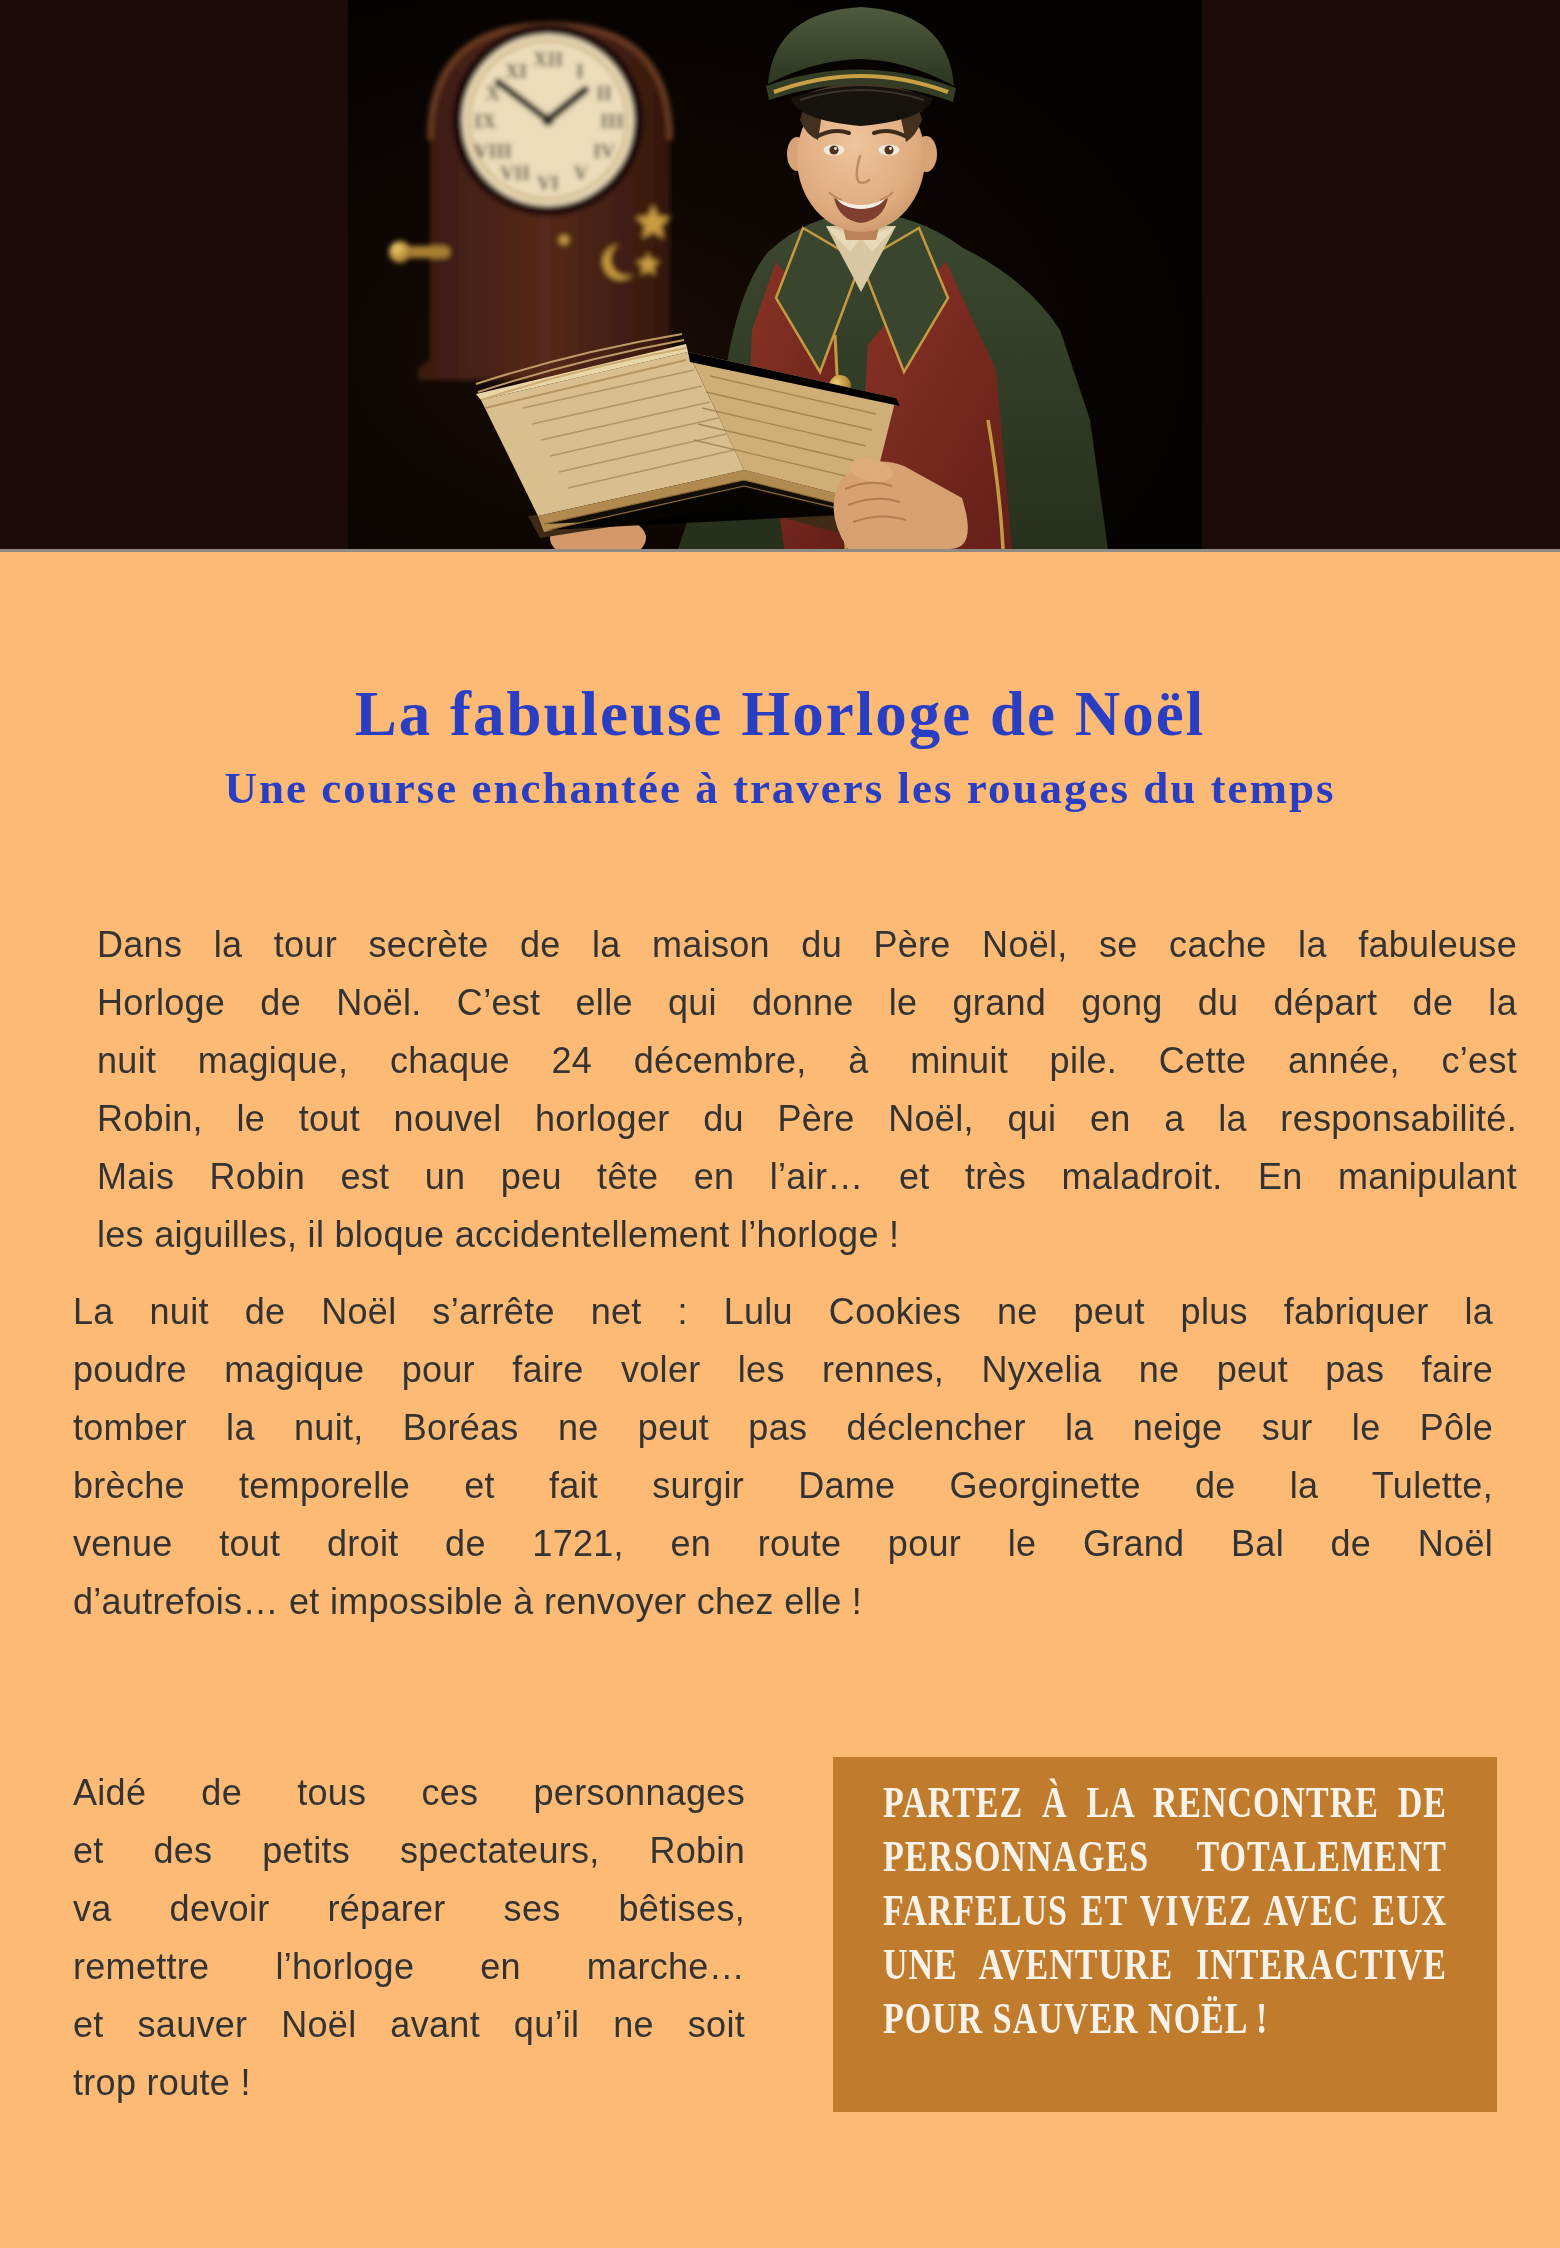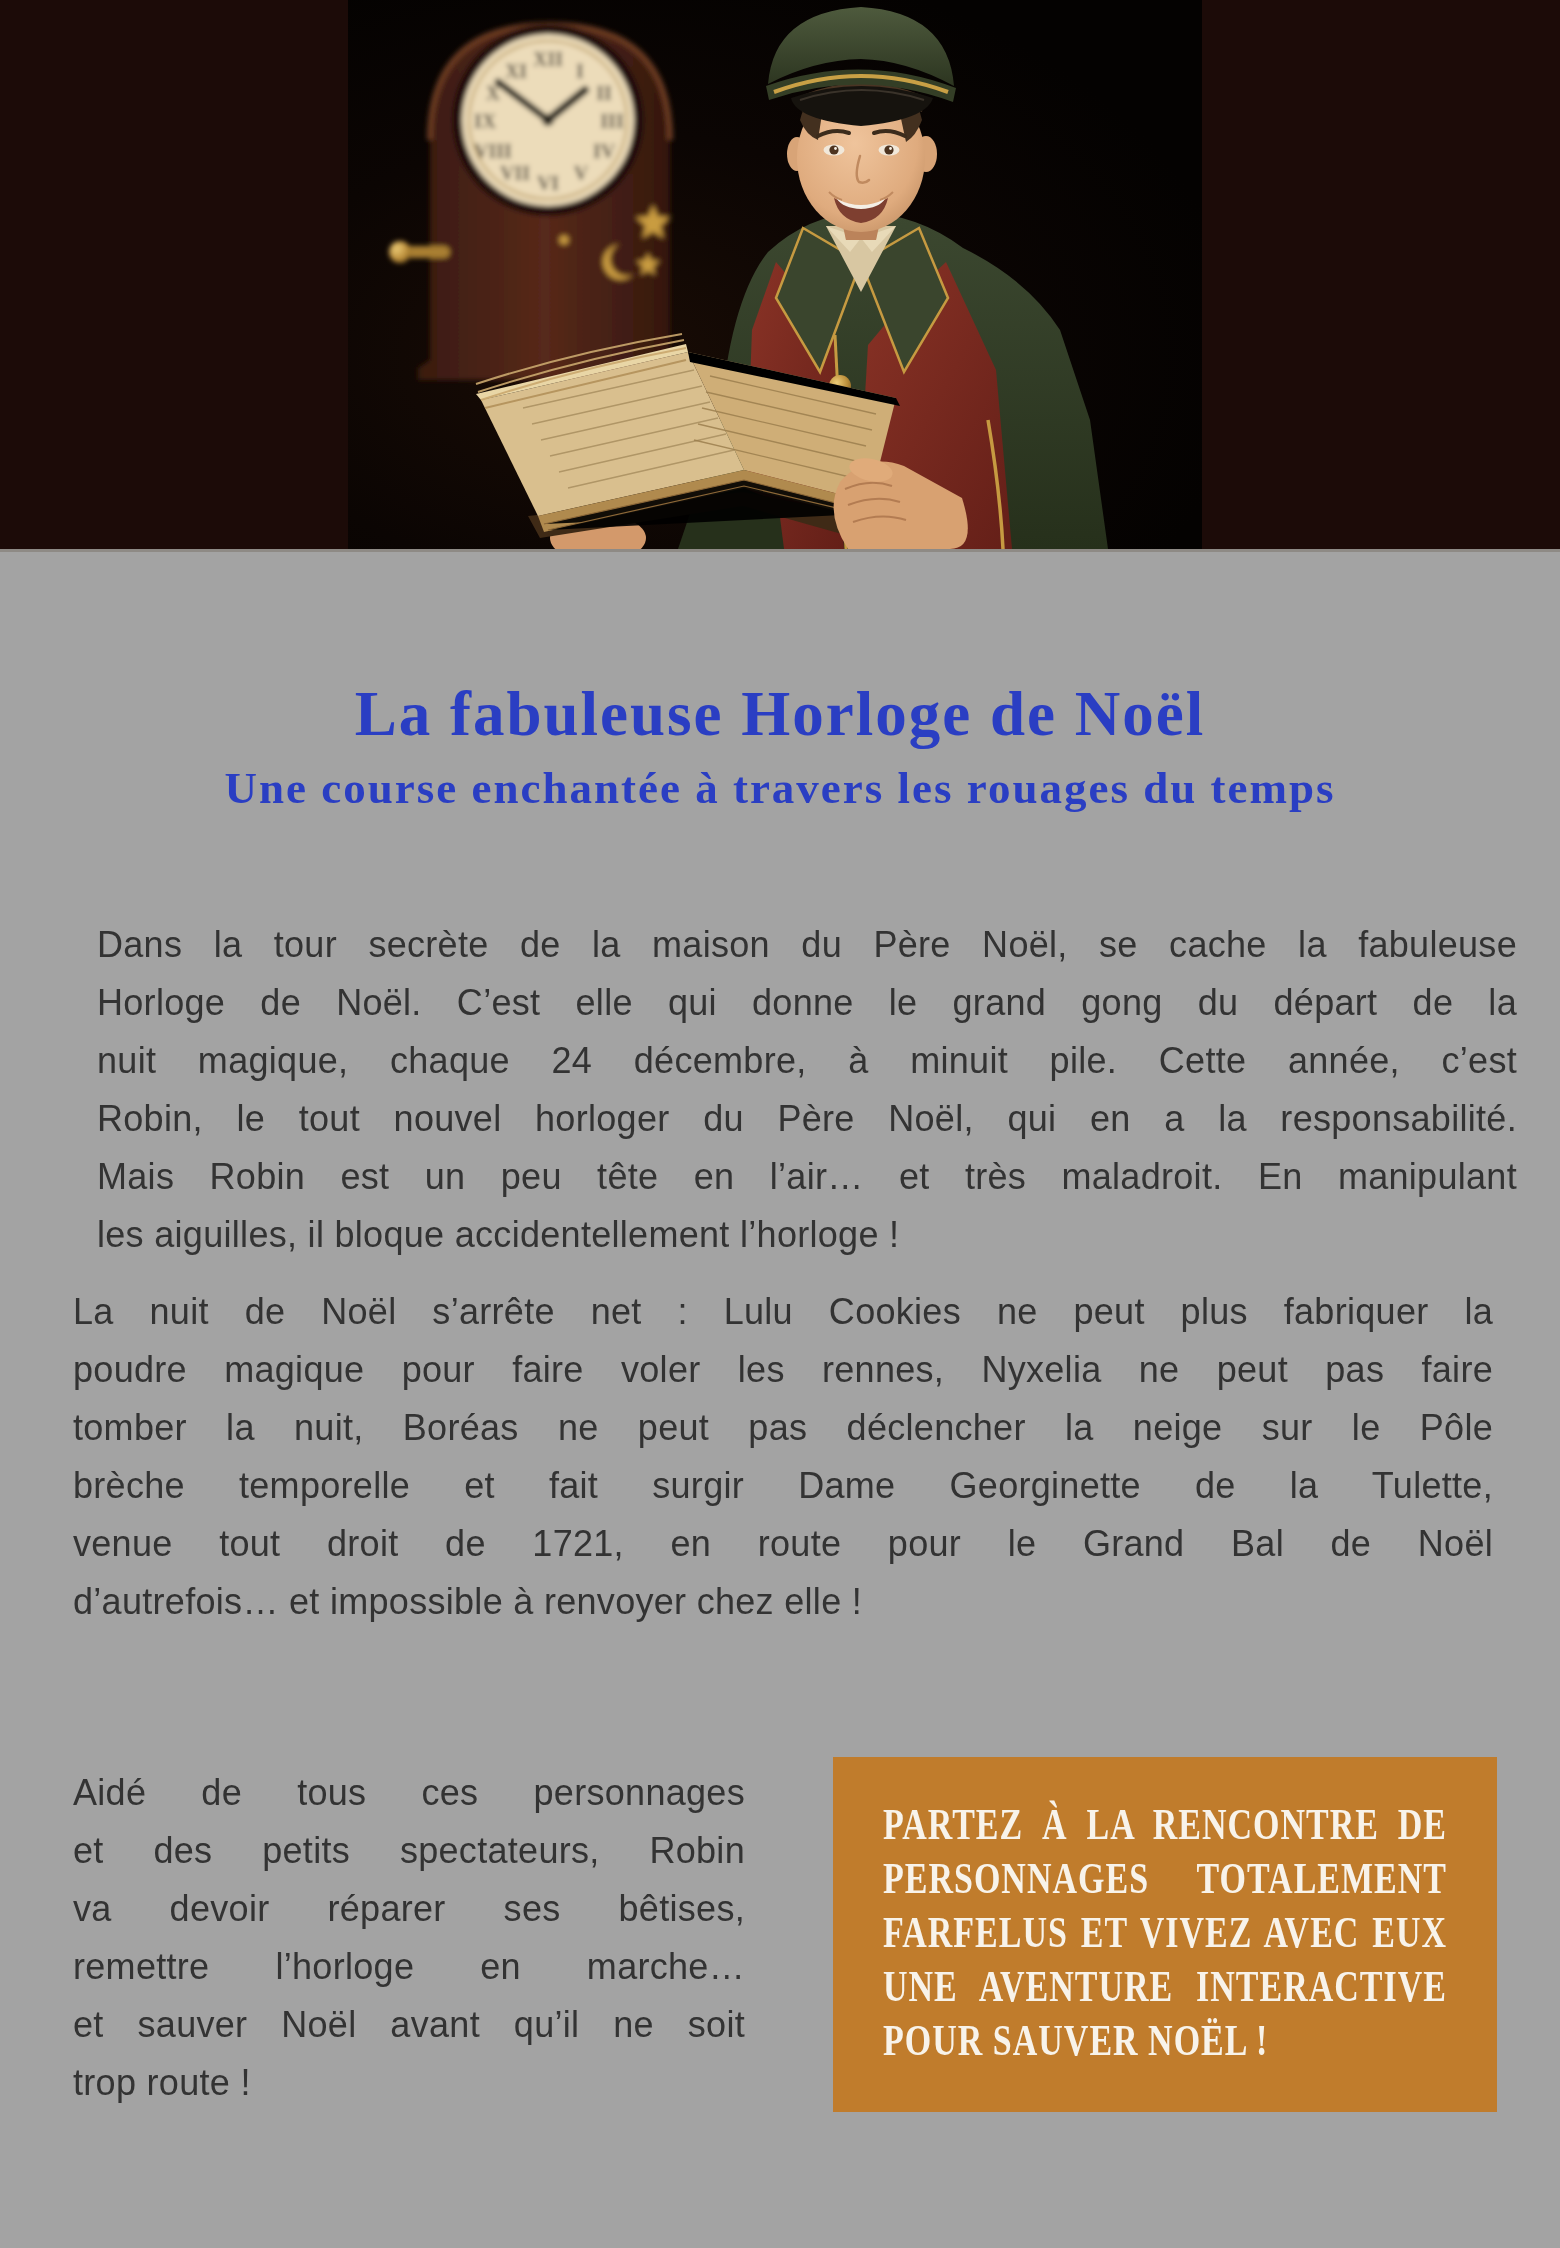--- a/index.html
+++ b/index.html
@@ -1,17 +1,17 @@
 <!DOCTYPE html>
 <html lang="fr"><head>
 <meta charset="utf-8">
 <style>
   html,body{margin:0;padding:0;background:#ffffff;}
   #page{
-    position:relative;width:1560px;height:2248px;background:#a3a3a3;
+    position:relative;width:1560px;height:2248px;background:#fdba74;
     overflow:hidden;font-family:"Liberation Sans","DejaVu Sans",sans-serif;
   }
   
   #hero-band{
     position:absolute;left:0;top:0;width:1560px;height:549px;
     background:#1c0b08;border-bottom:3px solid #8e8a85;
   }
   #hero-photo{
     position:absolute;left:348px;top:0;width:854px;height:549px;display:block;
   }
@@ -32,21 +32,21 @@
     letter-spacing:0.3px;
   }
   .para .lines div{text-align:justify;text-align-last:justify;}
   .para .lines div:last-child{text-align-last:left;}
   #para-1{left:73px;top:916px;width:1420px;margin-left:24px;}
   #para-2{left:73px;top:1283px;width:1420px;}
   #para-3{left:73px;top:1764px;width:672px;}
   
   #promo-box{
     position:absolute;left:833px;top:1757px;width:664px;height:355px;
-    background:#c07c2c;box-sizing:border-box;padding:42px 50px;
+    background:#c07c2c;box-sizing:border-box;padding:20px 50px;
     color:#f8f3ea;font-family:"Liberation Serif","DejaVu Serif",serif;
     font-weight:bold;font-size:34px;line-height:54px;letter-spacing:1px;
   }
   #promo-box .lines div{
     text-align:justify;text-align-last:justify;
     transform:scaleY(1.28);transform-origin:50% 60%;
   }
   #promo-box .lines div:last-child{text-align-last:left;}
 </style>
 </head>

